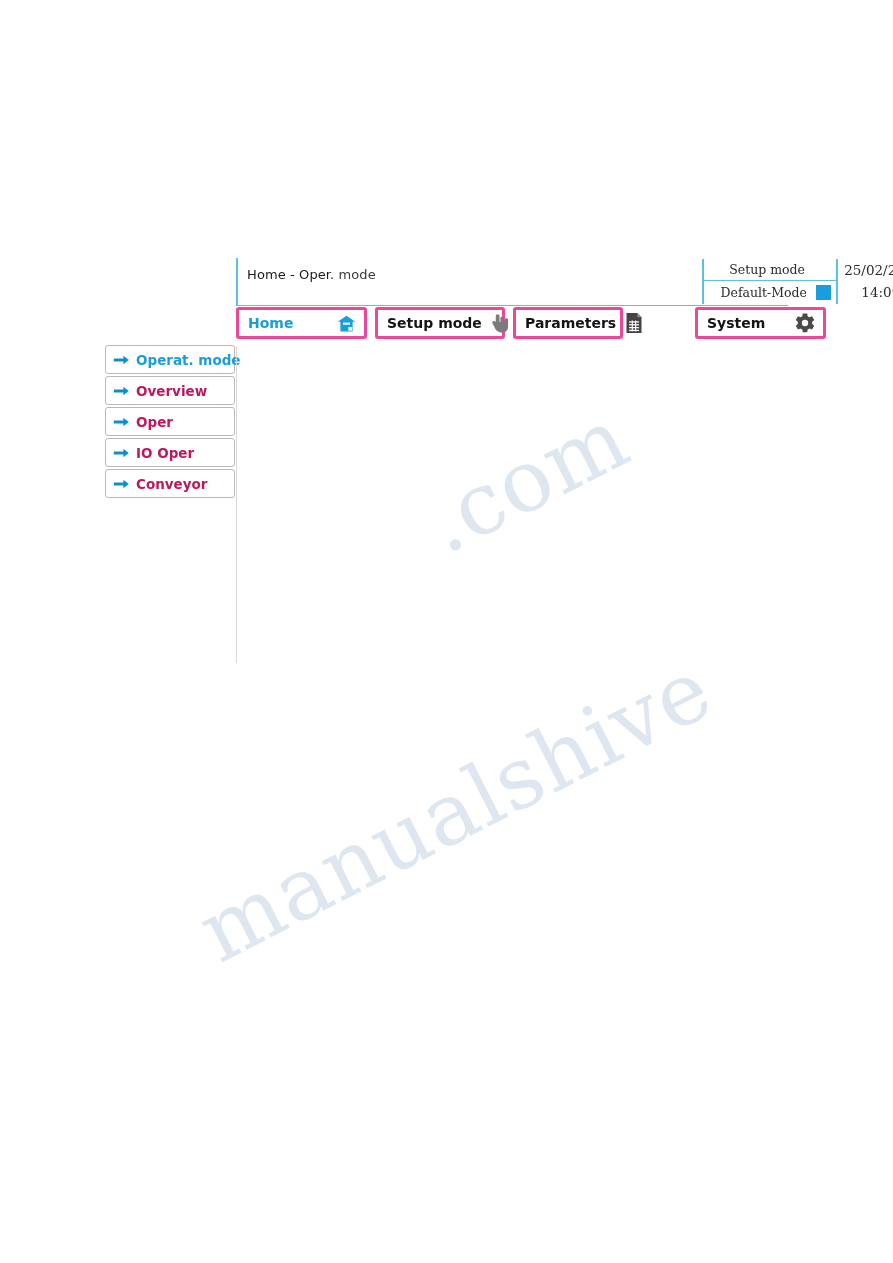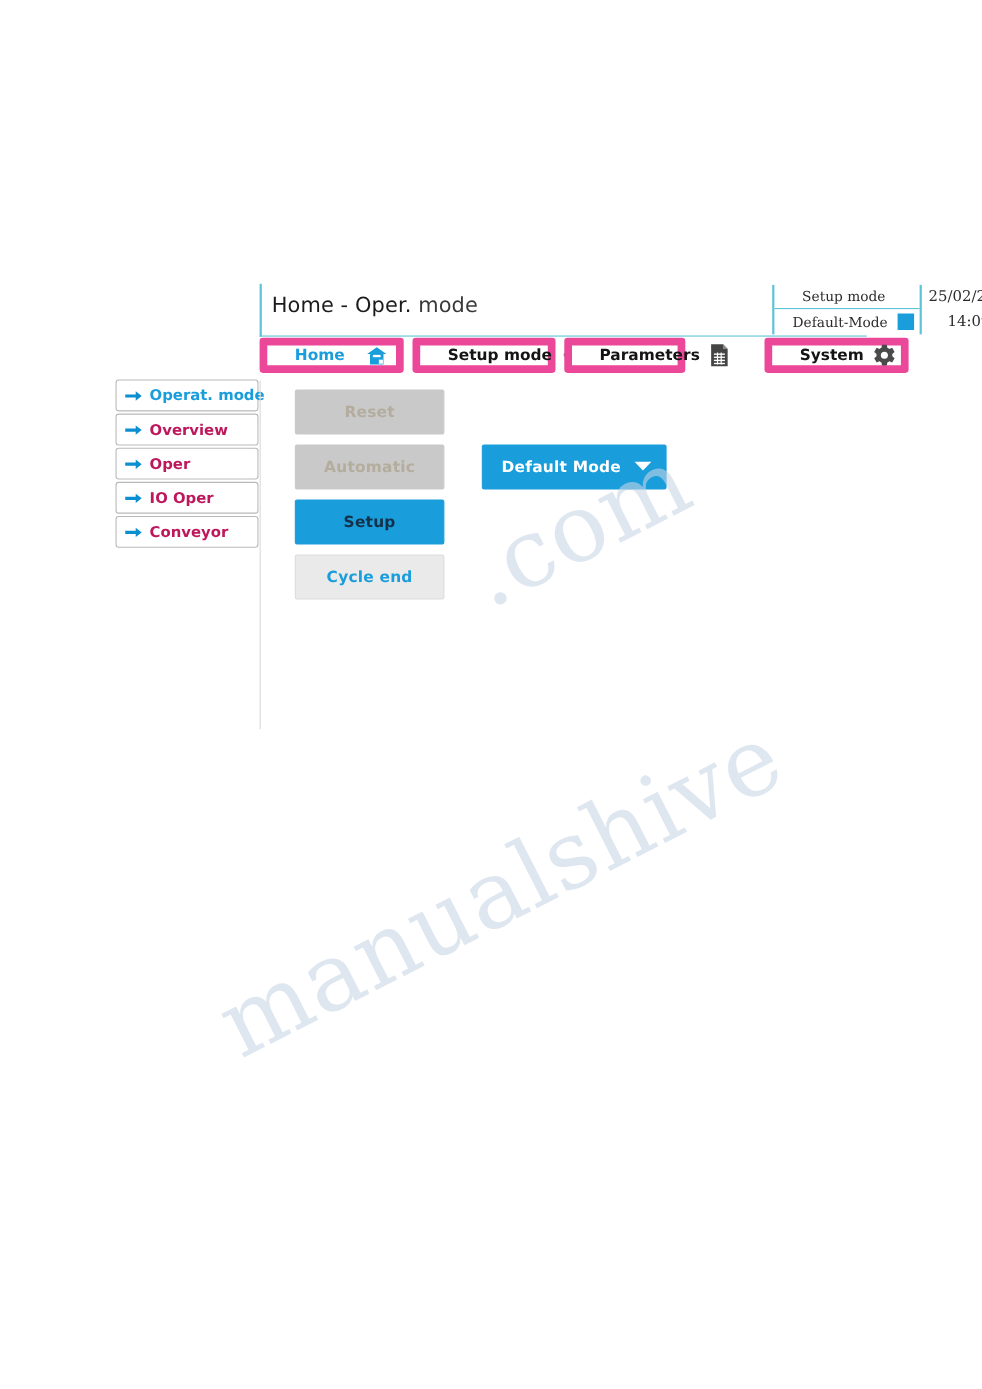--- a/index.html
+++ b/index.html
@@ -82,21 +82,21 @@
     width: 552px;
     height: 48px;
     border-left: 2px solid #5cc3d8;
     border-bottom: 1px solid #5cc3d8;
     box-sizing: border-box;
   }
   #page-title {
     position: absolute;
     left: 9px; top: 9px;
     font-family: "DejaVu Sans", sans-serif;
-    font-size: 19px;
+    font-size: 13px;
     color: #1b1b1b;
     letter-spacing: .1px;
     white-space: nowrap;
   }
   #page-title .thin { color: #3a3a3a; }
 
   
   #status-block {
     position: absolute;
     left: 464px; top: 1px;
@@ -155,27 +155,27 @@
     position: absolute;
     left: 132px; top: 49px;
     width: 552px;
     height: 34px;
   }
   .tab {
     position: absolute;
     top: 0;
     height: 32px;
     background: #ffffff;
-    border: 7px solid #ec4899;
+    border: 3px solid #ec4899;
     border-radius: 3px;
     box-sizing: border-box;
     display: flex;
     align-items: center;
     justify-content: space-between;
-    padding: 0 7px 0 25px;
+    padding: 0 7px 0 9px;
   }
   .tab .tab-label {
     font-family: "DejaVu Sans", sans-serif;
     font-weight: bold;
     font-size: 14px;
     color: #141414;
     white-space: nowrap;
   }
   .tab.active .tab-label { color: #1a9ddb; }
   .tab .tab-icon {
@@ -423,41 +423,14 @@
         <svg viewBox="0 0 20 14" width="17" height="12">
           <path d="M1 5.3 h11.2 V2 l6.4 5 l-6.4 5 V8.7 H1 Z" fill="#0b8fd0"></path>
         </svg>
       </span>
       <span class="nav-label">Conveyor</span>
     </div>
   </div>
 
   <div id="content-divider"></div>
 
-  <div id="content">
-
-    <div class="op-btn disabled" id="btn-reset">
-      <span>Reset</span>
-    </div>
-
-    <div class="op-btn disabled" id="btn-automatic">
-      <span>Automatic</span>
-    </div>
-
-    <div class="op-btn primary" id="btn-setup">
-      <span>Setup</span>
-    </div>
-
-    <div class="op-btn ghost" id="btn-cycleend">
-      <span>Cycle end</span>
-    </div>
-
-    <div id="mode-select">
-      <span class="sel-label">Default Mode</span>
-      <span>
-        <svg viewBox="0 0 20 12" width="17" height="11">
-          <path d="M1 1.5 h18 L10 11 Z" fill="#ffffff"></path>
-        </svg>
-      </span>
-    </div>
-  </div>
 
 </div>
 
 </body></html>

